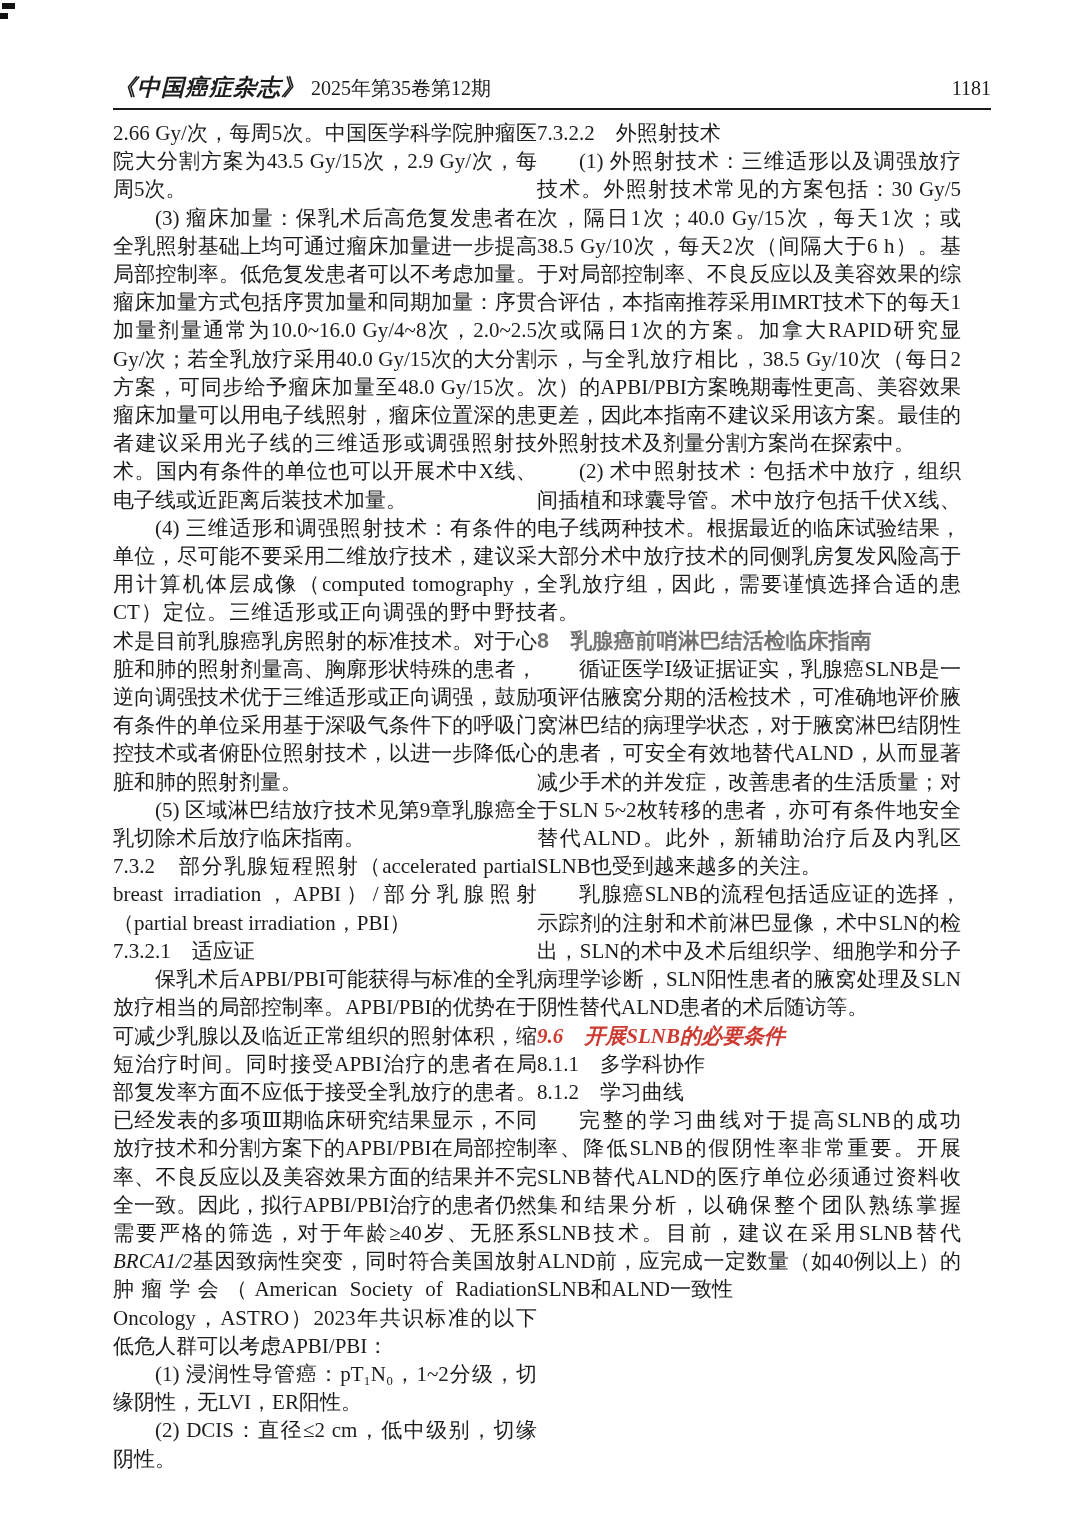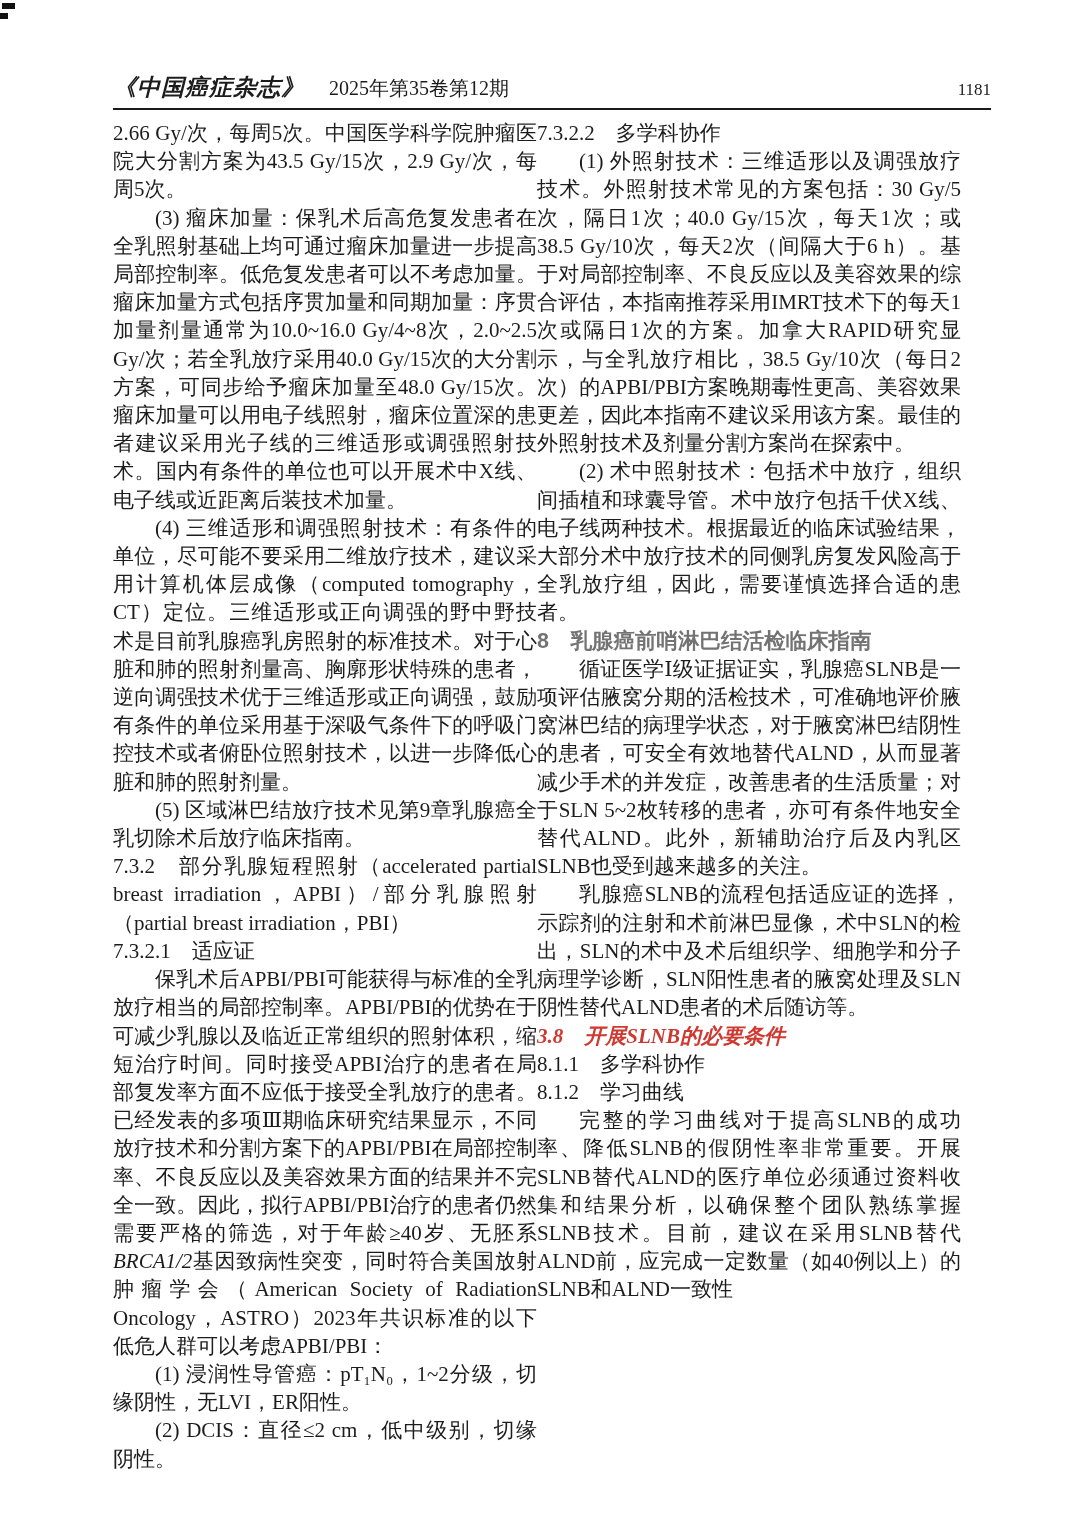--- a/index.html
+++ b/index.html
@@ -28,27 +28,27 @@
     padding-bottom:5px;
   }
   .journal-title{
     font-weight:900;
     font-style:italic;
     font-size:23px;
     letter-spacing:1px;
   }
   .issue-info{
     font-size:20px;
-    margin-left:24px;
+    margin-left:6px;
     font-style:normal;
     font-weight:400;
     flex:1;
   }
   .page-number{
-    font-size:17px;
+    font-size:20px;
   }
   .columns{
     display:flex;
     margin-top:9px;
   }
   .col{
     width:424px;
     flex:none;
     font-size:21px;
     line-height:28.2px;
@@ -91,25 +91,25 @@
         <p class="para indent">(3) 瘤床加量：保乳术后高危复发患者在全乳照射基础上均可通过瘤床加量进一步提高局部控制率。低危复发患者可以不考虑加量。瘤床加量方式包括序贯加量和同期加量：序贯加量剂量通常为10.0~16.0 Gy/4~8次，2.0~2.5 Gy/次；若全乳放疗采用40.0 Gy/15次的大分割方案，可同步给予瘤床加量至48.0 Gy/15次。瘤床加量可以用电子线照射，瘤床位置深的患者建议采用光子线的三维适形或调强照射技术。国内有条件的单位也可以开展术中X线、电子线或近距离后装技术加量。</p>
         <p class="para indent">(4) 三维适形和调强照射技术：有条件的单位，尽可能不要采用二维放疗技术，建议采用计算机体层成像（computed tomography，CT）定位。三维适形或正向调强的野中野技术是目前乳腺癌乳房照射的标准技术。对于心脏和肺的照射剂量高、胸廓形状特殊的患者，逆向调强技术优于三维适形或正向调强，鼓励有条件的单位采用基于深吸气条件下的呼吸门控技术或者俯卧位照射技术，以进一步降低心脏和肺的照射剂量。</p>
         <p class="para indent">(5) 区域淋巴结放疗技术见第9章乳腺癌全乳切除术后放疗临床指南。</p>
         <p class="para label">7.3.2　部分乳腺短程照射（accelerated partial breast irradiation，APBI）/部分乳腺照射（partial breast irradiation，PBI）</p>
         <p class="para label">7.3.2.1　适应证</p>
         <p class="para indent"><span>保乳术后APBI/PBI可能获得与标准的全乳放疗相当的局部控制率。APBI/PBI的优势在于可减少乳腺以及临近正常组织的照射体积，缩短治疗时间。同时接受APBI治疗的患者在局部复发率方面不应低于接受全乳放疗的患者。已经发表的多项Ⅲ期临床研究结果显示，不同放疗技术和分割方案下的APBI/PBI在局部控制率、不良反应以及美容效果方面的结果并不完全一致。因此，拟行APBI/PBI治疗的患者仍然需要严格的筛选，对于年龄≥40岁、无胚系</span><i>BRCA1/2</i><span>基因致病性突变，同时符合美国放射肿瘤学会（American Society of Radiation Oncology，ASTRO）2023年共识标准的以下低危人群可以考虑APBI/PBI：</span></p>
         <p class="para indent">(1) 浸润性导管癌：pT₁N₀，1~2分级，切缘阴性，无LVI，ER阳性。</p>
         <p class="para indent">(2) DCIS：直径≤2 cm，低中级别，切缘阴性。</p>
       </div>
     <div class="col" id="col-right">
-        <p class="para label">7.3.2.2　多学科协作</p>
+        <p class="para label">7.3.2.2　外照射技术</p>
         <p class="para indent">(1) 外照射技术：三维适形以及调强放疗技术。外照射技术常见的方案包括：30 Gy/5次，隔日1次；40.0 Gy/15次，每天1次；或38.5 Gy/10次，每天2次（间隔大于6 h）。基于对局部控制率、不良反应以及美容效果的综合评估，本指南推荐采用IMRT技术下的每天1次或隔日1次的方案。加拿大RAPID研究显示，与全乳放疗相比，38.5 Gy/10次（每日2次）的APBI/PBI方案晚期毒性更高、美容效果更差，因此本指南不建议采用该方案。最佳的外照射技术及剂量分割方案尚在探索中。</p>
         <p class="para indent">(2) 术中照射技术：包括术中放疗，组织间插植和球囊导管。术中放疗包括千伏X线、电子线两种技术。根据最近的临床试验结果，大部分术中放疗技术的同侧乳房复发风险高于全乳放疗组，因此，需要谨慎选择合适的患者。</p>
         <p class="para h-magenta" style="color: #737373;">8　乳腺癌前哨淋巴结活检临床指南</p>
         <p class="para indent">循证医学Ⅰ级证据证实，乳腺癌SLNB是一项评估腋窝分期的活检技术，可准确地评价腋窝淋巴结的病理学状态，对于腋窝淋巴结阴性的患者，可安全有效地替代ALND，从而显著减少手术的并发症，改善患者的生活质量；对于SLN 5~2枚转移的患者，亦可有条件地安全替代ALND。此外，新辅助治疗后及内乳区SLNB也受到越来越多的关注。</p>
         <p class="para indent">乳腺癌SLNB的流程包括适应证的选择，示踪剂的注射和术前淋巴显像，术中SLN的检出，SLN的术中及术后组织学、细胞学和分子病理学诊断，SLN阳性患者的腋窝处理及SLN阴性替代ALND患者的术后随访等。</p>
-        <p class="para h-red" style="color: rgb(205, 58, 49);">3.8　开展SLNB的必要条件</p>
+        <p class="para h-red" style="color: rgb(205, 58, 49);">9.6　开展SLNB的必要条件</p>
         <p class="para label">8.1.1　多学科协作</p>
         <p class="para label">8.1.2　学习曲线</p>
         <p class="para indent">完整的学习曲线对于提高SLNB的成功率、降低SLNB的假阴性率非常重要。开展SLNB替代ALND的医疗单位必须通过资料收集和结果分析，以确保整个团队熟练掌握SLNB技术。目前，建议在采用SLNB替代ALND前，应完成一定数量（如40例以上）的SLNB和ALND一致性</p>
       </div>
   </div>
 </div>
 
 </body></html>

